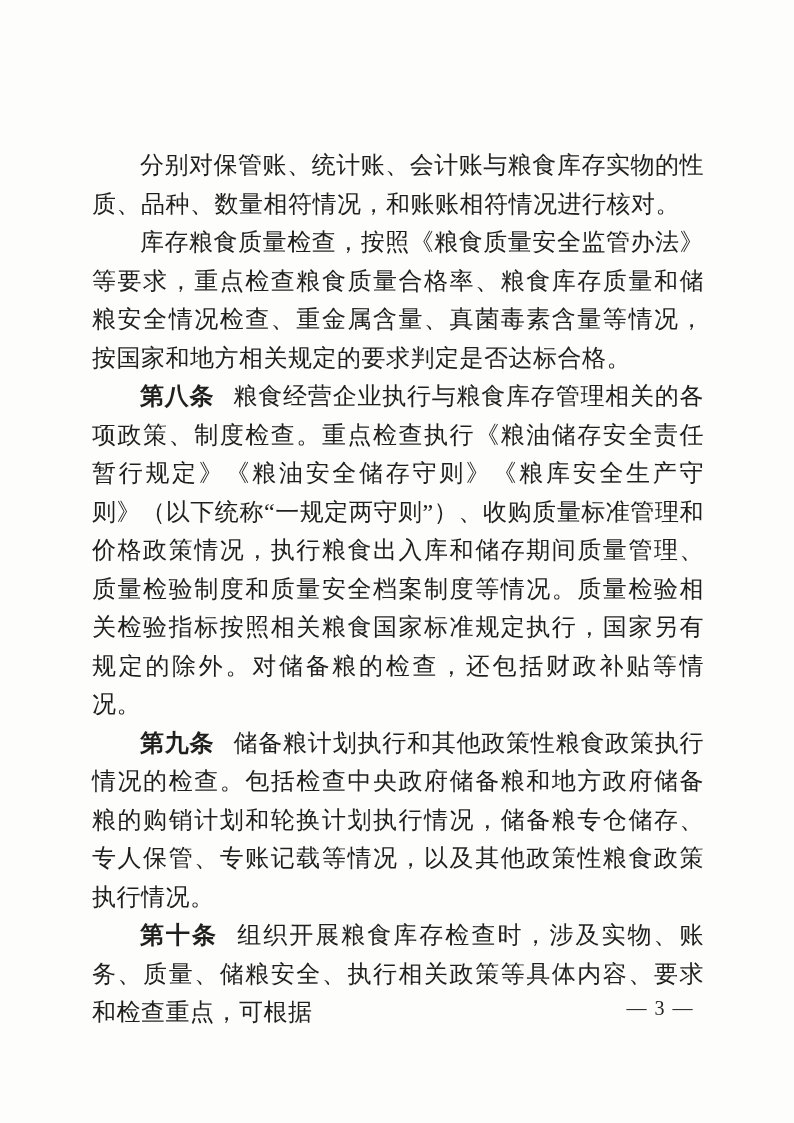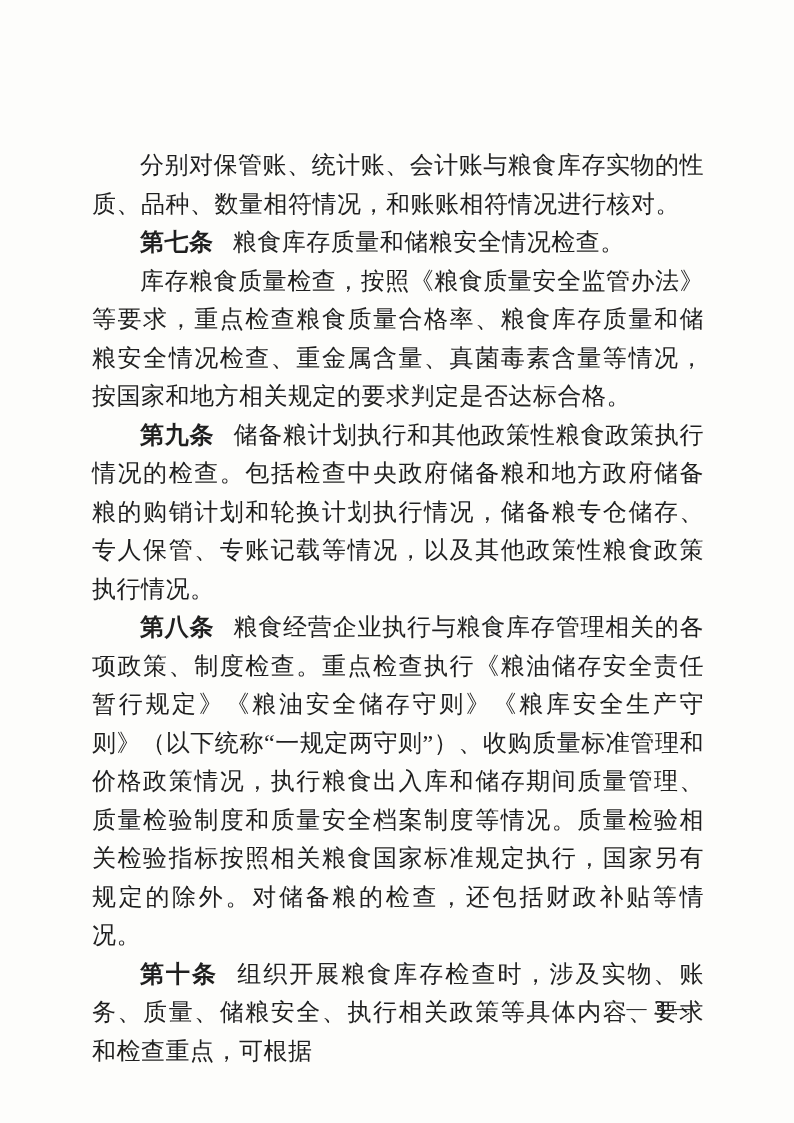--- a/index.html
+++ b/index.html
@@ -55,27 +55,26 @@
   }
 </style>
 </head>
 <body>
 
 <div class="page">
   <div class="doc-body">
 
     <p class="para"><span>分别对保管账、统计账、会计账与粮食库存实物的性质、品种、数量相符情况，和账账相符情况进行核对。</span></p>
 
-    <p class="para"><span class="term">第七条</span><span>粮食库存质量和储粮安全情况检查。</span></p>
 
     <p class="para"><span>库存粮食质量检查，按照《粮食质量安全监管办法》等要求，重点检查粮食质量合格率、粮食库存质量和储粮安全情况检查、重金属含量、真菌毒素含量等情况，按国家和地方相关规定的要求判定是否达标合格。</span></p>
 
 
+    <p class="para"><span class="term">第八条</span><span>粮食经营企业执行与粮食库存管理相关的各项政策、制度检查。重点检查执行《粮油储存安全责任暂行规定》《粮油安全储存守则》《粮库安全生产守则》（以下统称“一规定两守则”）、收购质量标准管理和价格政策情况，执行粮食出入库和储存期间质量管理、质量检验制度和质量安全档案制度等情况。质量检验相关检验指标按照相关粮食国家标准规定执行，国家另有规定的除外。对储备粮的检查，还包括财政补贴等情况。</span></p>
+
     <p class="para"><span class="term">第九条</span><span>储备粮计划执行和其他政策性粮食政策执行情况的检查。包括检查中央政府储备粮和地方政府储备粮的购销计划和轮换计划执行情况，储备粮专仓储存、专人保管、专账记载等情况，以及其他政策性粮食政策执行情况。</span></p>
-
-    <p class="para"><span class="term">第八条</span><span>粮食经营企业执行与粮食库存管理相关的各项政策、制度检查。重点检查执行《粮油储存安全责任暂行规定》《粮油安全储存守则》《粮库安全生产守则》（以下统称“一规定两守则”）、收购质量标准管理和价格政策情况，执行粮食出入库和储存期间质量管理、质量检验制度和质量安全档案制度等情况。质量检验相关检验指标按照相关粮食国家标准规定执行，国家另有规定的除外。对储备粮的检查，还包括财政补贴等情况。</span></p>
 
     <p class="para"><span class="term">第十条</span><span>组织开展粮食库存检查时，涉及实物、账务、质量、储粮安全、执行相关政策等具体内容、要求和检查重点，可根据</span></p>
 
   </div>
 
   <div class="footer"><span>— 3 —</span></div>
 </div>
 
 </body></html>

